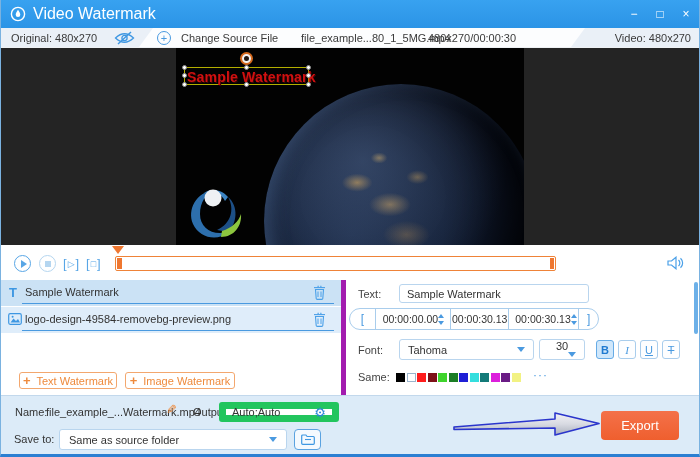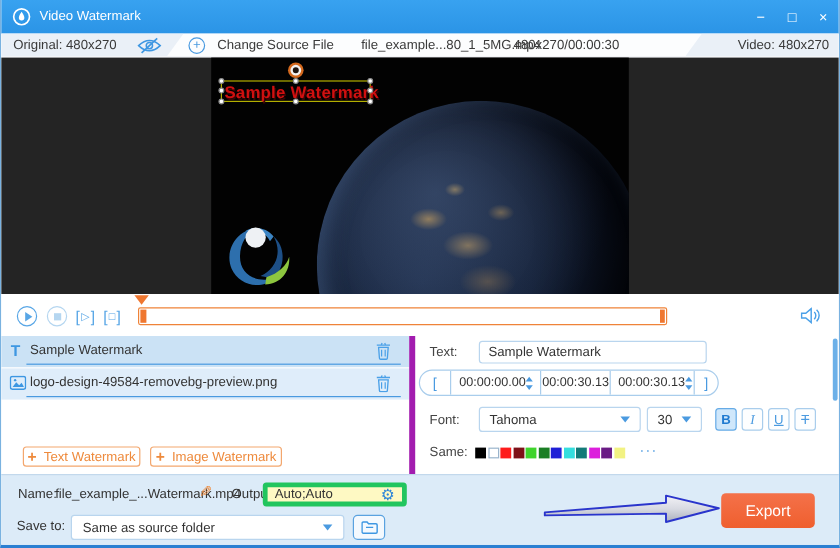--- a/index.html
+++ b/index.html
@@ -7,21 +7,21 @@
   body { font-family:"Liberation Sans", sans-serif; font-size:11px; color:#333; }
   .window {
     position:relative; width:700px; height:457px; background:#fff; overflow:hidden;
     border-left:1px solid #7ab2e0; border-right:1px solid #7ab2e0; border-bottom:3px solid #2b7fd2;
   }
 
   
   .titlebar { position:absolute; left:0; top:0; width:100%; height:28px;
     background:linear-gradient(#38a2f0,#2b94e6); display:flex; align-items:center; }
   .app-icon { margin-left:9px; width:16px; height:16px; }
-  .title { color:#fff; font-size:11px; margin-left:7px; }
+  .title { color:#fff; font-size:16px; margin-left:7px; }
   .win-controls { position:absolute; right:0; top:0; height:28px; display:flex; }
   .win-btn { width:26px; height:28px; color:#fff; display:flex; align-items:center; justify-content:center; font-size:12px; cursor:default; }
 
   
   .toolbar { position:absolute; left:0; top:28px; width:100%; height:20px; background:#fcfdfe; border-bottom:1px solid #eef1f4; }
   .seg-left { position:absolute; left:0; top:0; width:152px; height:100%; background:#eaf0f7;
     clip-path:polygon(0 0,100% 0,calc(100% - 14px) 100%,0 100%); }
   .seg-right { position:absolute; right:0; top:0; width:128px; height:100%; background:#eaf0f7;
     clip-path:polygon(14px 0,100% 0,100% 100%,0 100%); }
   .tb-item { position:absolute; top:4px; font-size:11px; color:#3a3a3a; white-space:nowrap; }
@@ -104,40 +104,40 @@
   .tr-b-open { width:25px; } .tr-b-close { width:20px; border-left:1px solid #a9cdec; }
   .tr-f1 { width:76px; border-left:1px solid #a9cdec; justify-content:flex-start; padding-left:7px; }
   .tr-f2 { width:59px; border-left:1px solid #a9cdec; }
   .tr-f3 { width:70px; border-left:1px solid #a9cdec; justify-content:flex-start; padding-left:6px; }
   .spinner { display:flex; flex-direction:column; gap:3px; margin-left:auto; margin-right:6px; }
   .sp-up { width:0; height:0; border-left:3.5px solid transparent; border-right:3.5px solid transparent; border-bottom:4px solid #4a9ae0; }
   .sp-down { width:0; height:0; border-left:3.5px solid transparent; border-right:3.5px solid transparent; border-top:4px solid #4a9ae0; }
   .select-box { position:absolute; height:21px; border:1px solid #b9d5ee; border-radius:3px; background:#fff;
     display:flex; align-items:center; padding:0 8px; color:#333; }
   .font-select { left:53px; top:59px; width:135px; }
-  .size-select { left:193px; top:59px; width:46px; }
+  .size-select { left:193px; top:59px; width:46px;flex-direction:column; }
   .dd-arrow { margin-left:auto; width:0; height:0; border-left:4px solid transparent; border-right:4px solid transparent; border-top:5px solid #4a9ae0; }
   .style-btn { position:absolute; top:60px; width:18px; height:19px; border:1px solid #a9cdec; border-radius:3px; background:#fdfeff;
     color:#4a9ae0; font-size:11px; display:flex; align-items:center; justify-content:center; }
   .style-bold { left:250px; font-weight:bold; background:#cfe7fb; border-color:#66abe6; color:#1f7ad0; }
   .style-italic { left:272px; font-style:italic; font-family:"Liberation Serif",serif; }
   .style-underline { left:294px; text-decoration:underline; }
   .style-strike { left:316px; text-decoration:line-through; }
   .color-swatches { position:absolute; left:50px; top:93px; display:flex; gap:1.5px; }
   .swatch { width:9px; height:9px; }
   .swatch.white { border:1px solid #9ab4cc; }
   .more-colors { position:absolute; left:187px; top:88px; color:#4a9ae0; font-size:12px; letter-spacing:1px; }
   .panel-scrollbar { position:absolute; left:348px; top:2px; width:4px; height:52px; background:#6cb0e8; border-radius:2px; }
 
   
   .footer { position:absolute; left:0; top:395px; width:100%; height:59px; background:#dcebf8; border-top:1px solid #c2d8ec; }
   .ft-label { position:absolute; color:#333; }
   .name-value { position:absolute; left:45px; top:10px; color:#333; white-space:nowrap; }
   .pencil-icon { position:absolute; left:165px; top:6px; color:#ee8a3c; font-size:13px; transform:scaleX(-1); }
-  .output-box { position:absolute; left:218px; top:6px; width:120px; height:20px; background:#fef9c3; border:4px solid #22c55e; border-radius:3px;
+  .output-box { position:absolute; left:218px; top:6px; width:120px; height:20px; background:#ffffff; border:7px solid #22c55e; border-radius:3px;
     display:flex; align-items:center; padding:0 6px; color:#333; }
   .gear-icon { margin-left:auto; color:#2e86d8; font-size:13px; line-height:1; }
   .saveto-select { position:absolute; left:58px; top:33px; width:228px; height:21px; background:#fff; border:1px solid #b9d5ee; border-radius:3px;
     display:flex; align-items:center; padding:0 9px; color:#333; }
   .folder-btn { position:absolute; left:293px; top:33px; width:27px; height:21px; border:1px solid #5aa2e0; border-radius:4px; background:#f4f9fe;
     display:flex; align-items:center; justify-content:center; }
   .export-btn { position:absolute; left:600px; top:15px; width:78px; height:29px; background:linear-gradient(#f4714a,#ef5f2e); border:none; border-radius:4px;
     color:#fff; font-size:13px; font-family:"Liberation Sans",sans-serif; display:flex; align-items:center; justify-content:center; }
   .pointer-arrow { position:absolute; left:450px; top:12px; }
 </style>

